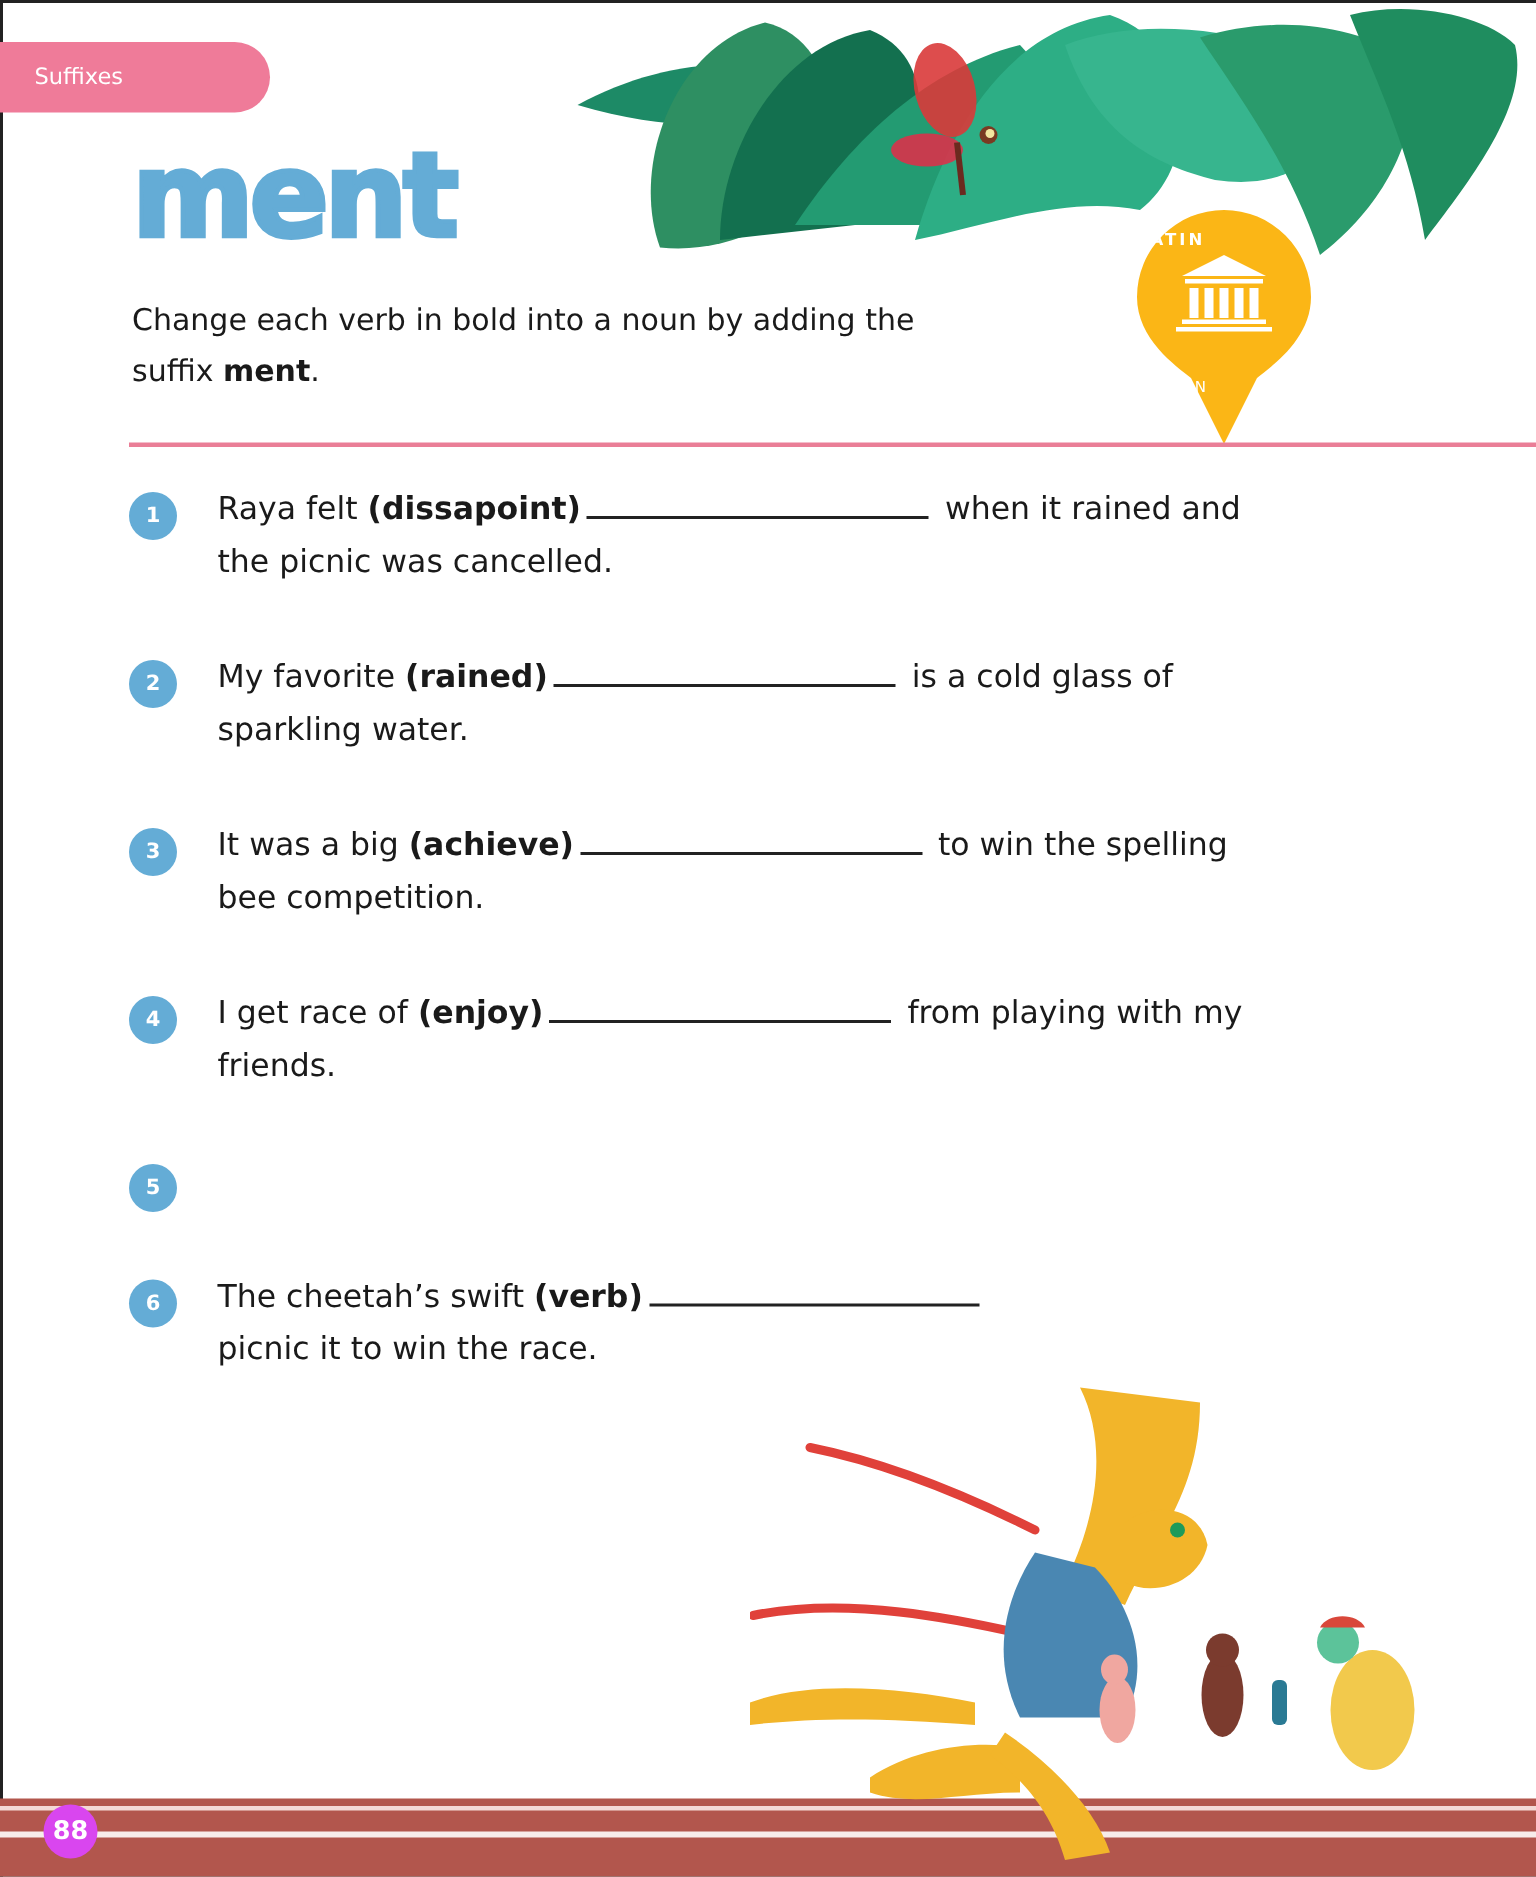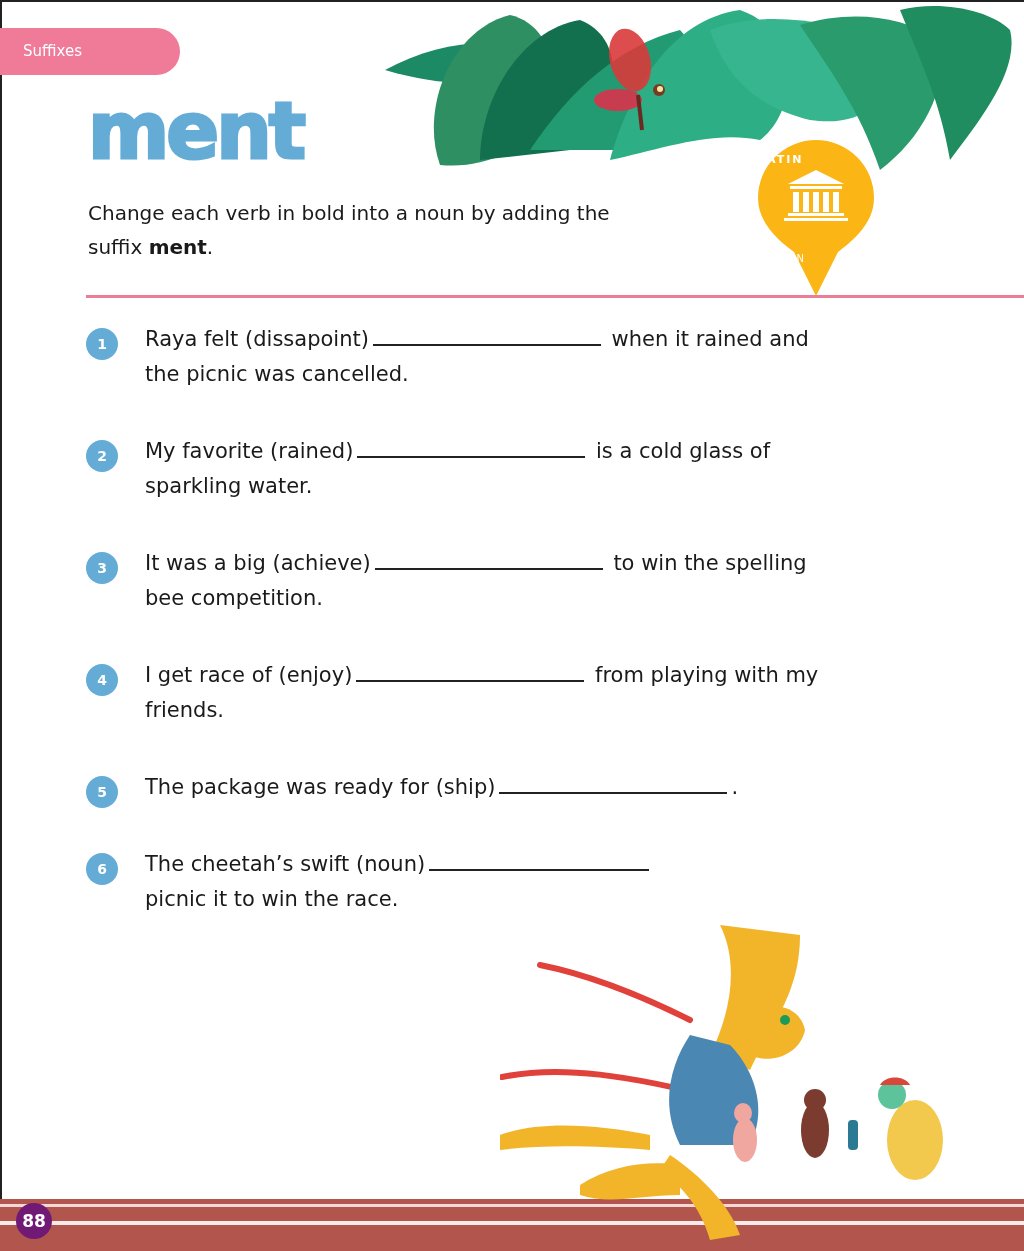--- a/index.html
+++ b/index.html
@@ -40,33 +40,33 @@
     .origin-label-bottom { top: 83px; font-weight: normal; font-size: 10px; margin-top: 30px; }
 
     .questions { position: absolute; left: 86px; top: 322px; width: 760px; }
     .q { position: relative; height: 112px; }
     .q-num {
       position: absolute; left: 0; top: 6px; width: 32px; height: 32px; border-radius: 50%;
       background: #64acd6; color: #fff; font-weight: bold; font-size: 14px;
       text-align: center; line-height: 32px;
     }
     .q-text { position: absolute; left: 59px; top: 0; width: 700px; font-size: 21px; line-height: 35px; color: #1a1a1a; }
-    .q-text b { font-weight: normal; }
+    .q-text b { font-weight: bold; }
     .blank { display: inline-block; border-bottom: 2px solid #222; height: 22px; vertical-align: baseline; margin: 0 4px; }
 
     .scene { position: absolute; left: 500px; top: 905px; width: 524px; height: 346px; }
     .track {
       position: absolute; left: 0; bottom: 0; width: 1024px; height: 52px;
       background: #b2564d;
     }
     .track-line1 { position: absolute; left: 0; top: 5px; width: 100%; height: 3px; background: #f3d9d6; }
     .track-line2 { position: absolute; left: 0; top: 22px; width: 100%; height: 4px; background: #f7ecea; }
     .page-num {
-      position: absolute; left: 16px; bottom: 12px; width: 36px; height: 36px; border-radius: 50%;
-      background: #701a75; color: #fff; font-weight: bold; font-size: 17px; text-align: center; line-height: 36px;
+      position: absolute; left: 29px; bottom: 12px; width: 36px; height: 36px; border-radius: 50%;
+      background: #d946ef; color: #fff; font-weight: bold; font-size: 17px; text-align: center; line-height: 36px;
     }
   </style>
 </head>
 <body>
 
 <div class="page-border"></div>
 
 <div class="section-tab">Suffixes</div>
 
 <svg class="leaves" viewBox="0 0 644 175">
@@ -126,25 +126,24 @@
   <div class="q">
     <div class="q-num">3</div>
     <div class="q-text"><span>It was a big </span><b>(achieve)</b><span class="blank" style="width:228px"></span><span> to win the spelling bee competition.</span></div>
   </div>
   <div class="q">
     <div class="q-num">4</div>
     <div class="q-text"><span>I get race of </span><b>(enjoy)</b><span class="blank" style="width:228px"></span><span>  from playing with my friends.</span></div>
   </div>
   <div class="q" style="height:77px">
     <div class="q-num">5</div>
-    <div class="q-text"><span>The package was ready for </span><b>(ship)</b><span class="blank" style="width:228px"></span><span>.</span></div>
   </div>
   <div class="q">
     <div class="q-num">6</div>
-    <div class="q-text" style="width:560px"><span>The cheetah’s swift </span><b>(noun)</b><span class="blank" style="width:220px"></span><span> picnic it to win the race.</span></div>
+    <div class="q-text" style="width:560px"><span>The cheetah’s swift </span><b>(verb)</b><span class="blank" style="width:220px"></span><span> picnic it to win the race.</span></div>
   </div>
 </div>
 
 <div class="track">
   <div class="track-line1"></div>
   <div class="track-line2"></div>
 </div>
 
 <svg class="scene" viewBox="0 0 524 346">
   <g fill="none" stroke="#e0413a" stroke-width="6" stroke-linecap="round">

